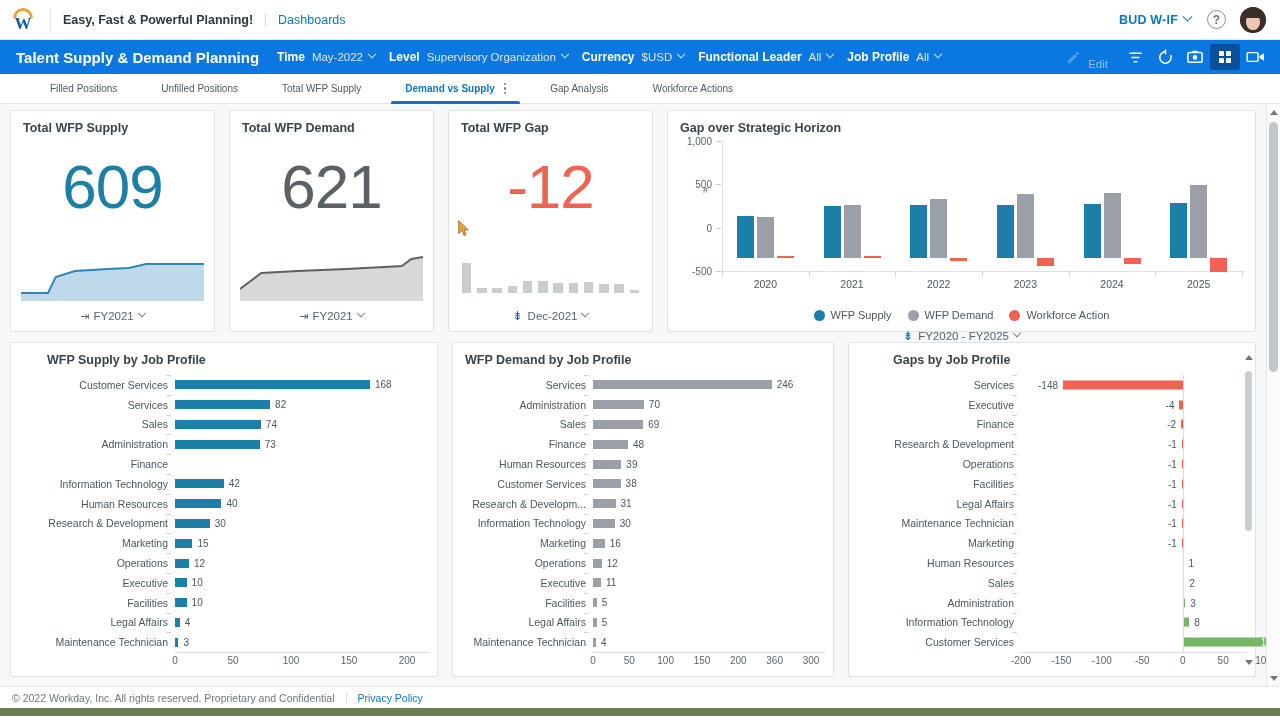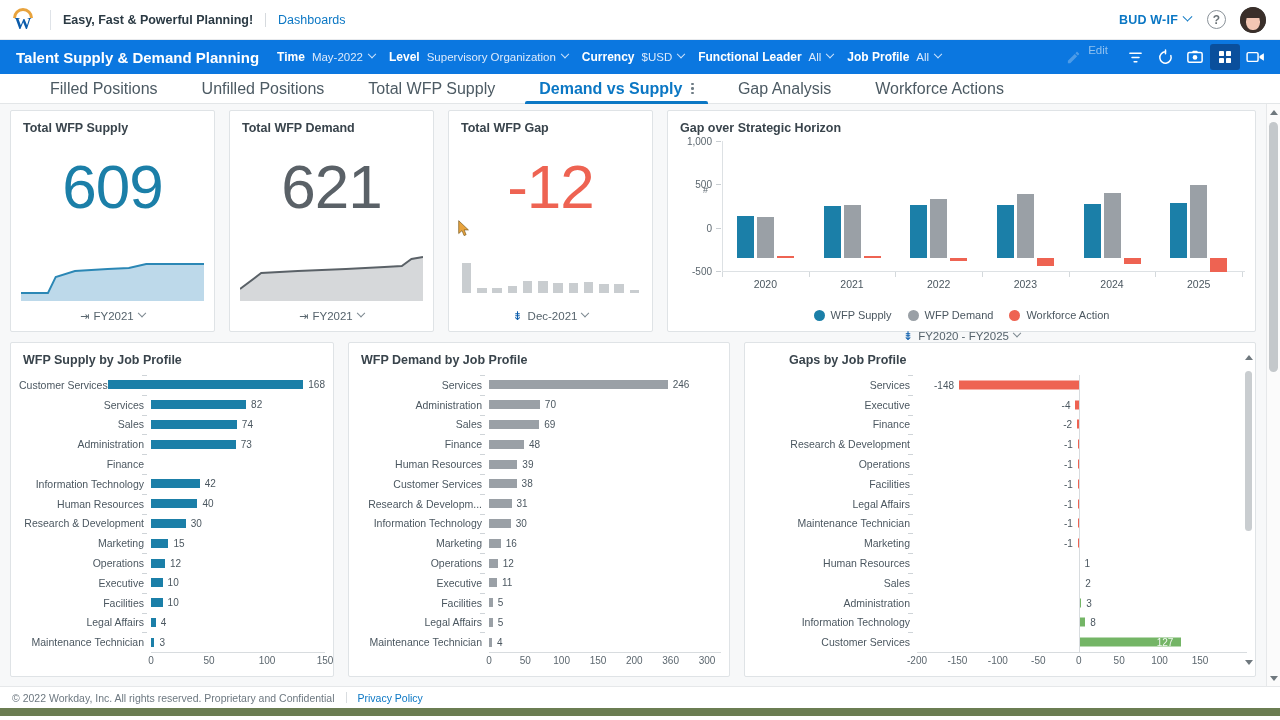--- a/index.html
+++ b/index.html
@@ -67,36 +67,36 @@
   .bb-title { font-size: 15px; font-weight: 700; margin-right: 18px; white-space: nowrap; }
   .filt { display: flex; align-items: center; margin-right: 14px; white-space: nowrap; }
   .filt-label { font-size: 12px; font-weight: 700; margin-right: 7px; }
   .filt-val { font-size: 11.5px; color: #dceafc; cursor: pointer; }
   .filt-caret {
     display:inline-block; width:6px; height:6px; margin-left:6px;
     border-right:1.5px solid #cfe3fb; border-bottom:1.5px solid #cfe3fb;
     transform: rotate(45deg) translate(-2px,-2px);
   }
   .bb-spacer { flex: 1 1 auto; }
-  .bb-tools { display: flex; align-items: flex-start; }
+  .bb-tools { display: flex; align-items: flex-end; }
   .tool {
     width: 30px; height: 26px; display: flex; align-items: center;
     justify-content: center; border-radius: 3px; cursor: pointer;
   }
   .tool.active { background: #0a4f9c; }
   .tool.dim { opacity: .5; cursor: default; }
   .edit-lbl { font-size: 11.5px; color: #8fc0ef; margin-right: 12px; }
 
   
   .tabrow {
     height: 30px; background: #fff; display: flex; align-items: stretch;
     border-bottom: 1px solid #e3e6e8; padding-left: 28px; position: relative;
   }
   .tab {
-    display: flex; align-items: center; padding: 0 22px; font-size: 16px;
+    display: flex; align-items: center; padding: 0 22px; font-size: 10px;
     color: #4c5a63; cursor: pointer; position: relative;
   }
   .tab.sel { color: #0b77c4; font-weight: 600; }
   .tab.sel::after {
     content: ""; position: absolute; left: 8px; right: 8px; bottom: -1px;
     height: 3px; background: #0b77c4; border-radius: 2px 2px 0 0;
   }
   .kebab { display:flex; flex-direction:column; gap:2px; margin-left:9px; }
   .kebab i { width:2.5px; height:2.5px; border-radius:50%; background:#6e7b84; display:block; }
 
@@ -126,21 +126,21 @@
     width:6px; height:6px; border-right:1.4px solid #7b878f; border-bottom:1.4px solid #7b878f;
     transform: rotate(45deg) translate(-2px,-2px); display:inline-block;
   }
   .ico-arrow { color:#5b6870; font-size:11px; letter-spacing:-1px; }
   .ico-pin { color:#0b5cab; font-size:12px; }
 
   .gapcard { flex: 1 1 auto; height: 222px; }
 
   .row2 { display:flex; gap: 14px; padding: 10px 10px 0 10px; }
   .barcard { height: 335px; }
-  .bc1 { width: 324px; }
+  .bc1 { width: 428px; padding-left: 24px; }
   .bc2 { width: 382px; }
   .bc3 { flex: 1 1 auto; padding-left: 32px; }
 
   
   .bchart { position: relative; padding: 8px 8px 0 8px; }
   .brow { display:flex; align-items:center; height: 19.8px; }
   .blabel {
     width: 132px; text-align: right; padding-right: 7px; font-size: 10.5px;
     color: #4b5760; white-space: nowrap; overflow: hidden;
   }

